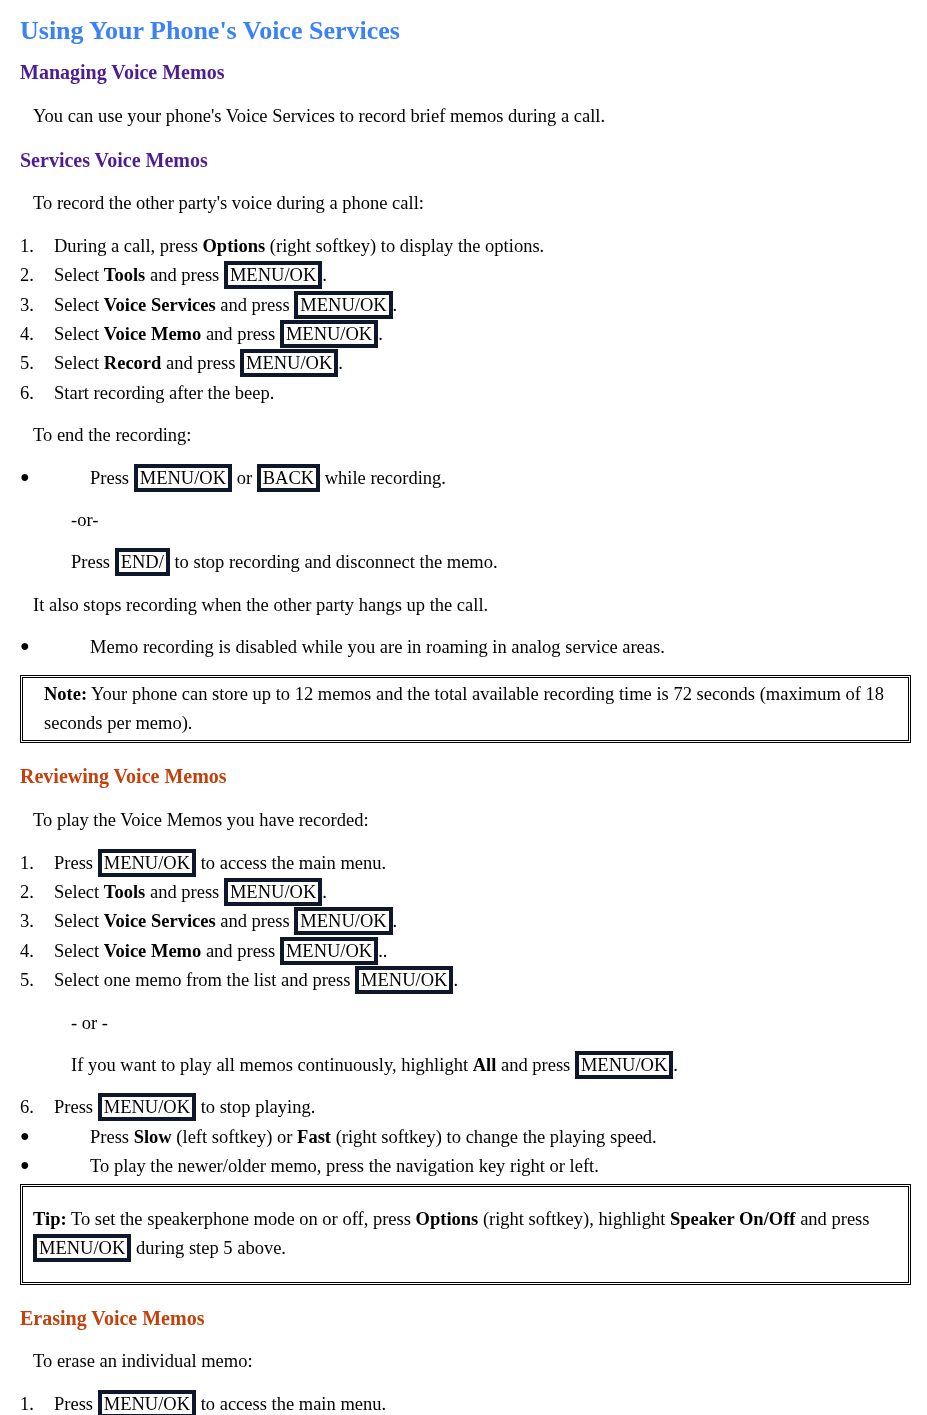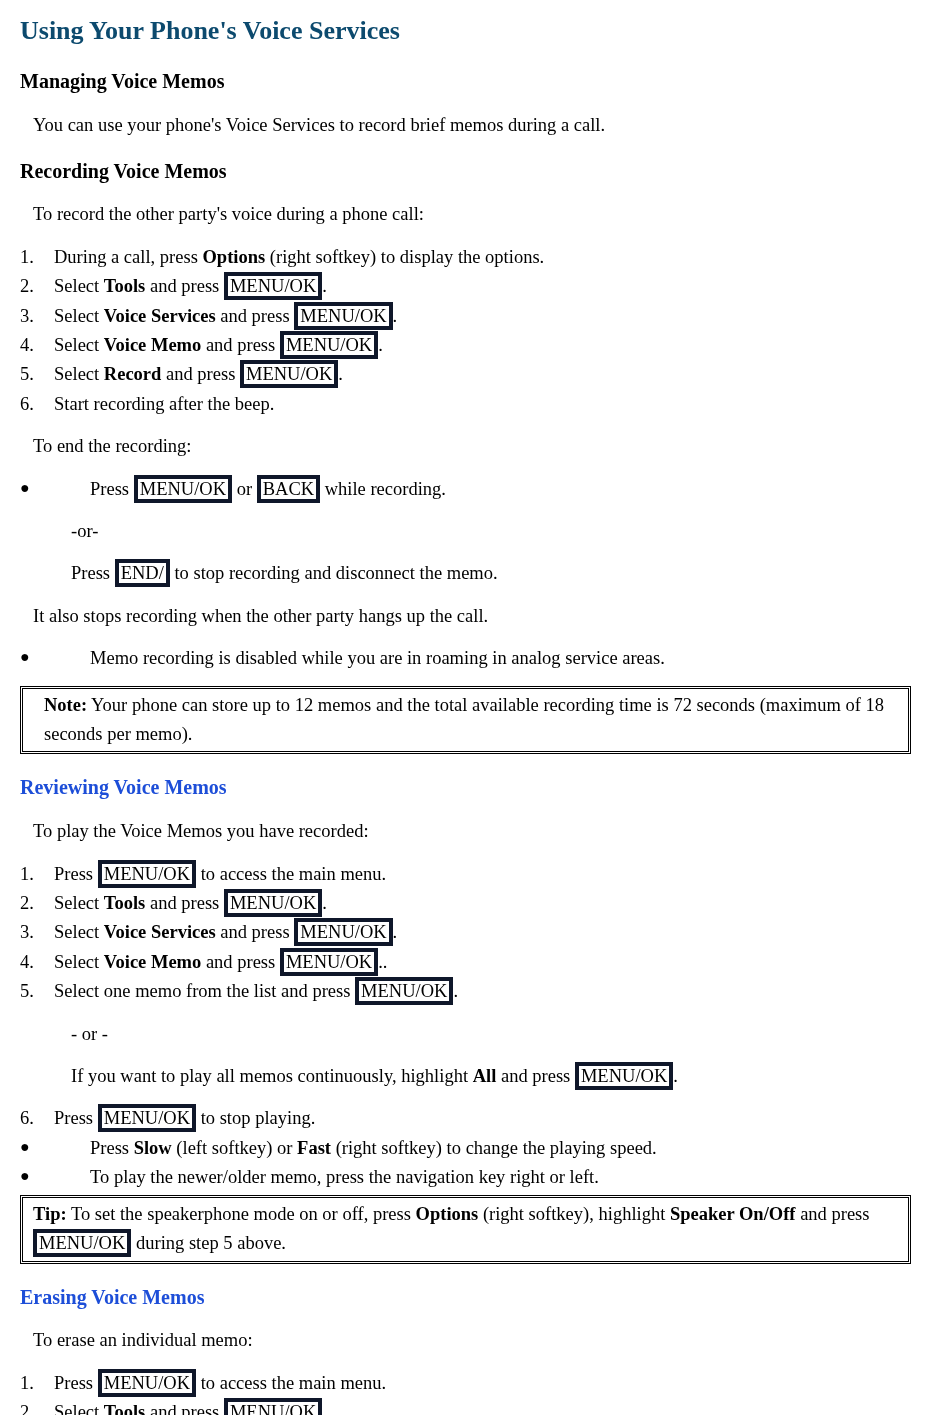--- a/index.html
+++ b/index.html
@@ -6,33 +6,33 @@
     font-family: "Century Schoolbook", "New Century Schoolbook", Georgia, serif;
     font-size: 18.5px;
     line-height: 1.59;
     margin: 0;
     padding: 10px 16px 30px 20px;
     color: #000;
     width: 927px;
     box-sizing: border-box;
   }
   .h1 {
-    color: #0c4a6e;
+    color: #3b82f6;
     font-size: 26px;
     font-weight: bold;
     margin: 0 0 4px 0;
   }
   .h2 {
-    color: #000000;
+    color: #4c1d95;
     font-size: 20px;
     font-weight: bold;
-    margin: 15px 0 0 0;
+    margin: 6px 0 0 0;
   }
   .h2-space {
-    color: #1d4ed8;
+    color: #c2410c;
     font-size: 20px;
     font-weight: bold;
     margin: 18px 0 0 0;
   }
   p { margin: 13px; }
   .bold { font-weight: bold; }
   .key { border: 4px solid #0f172a; padding: 0 2px; }
   .ol { margin: 0; padding: 0; }
   .li-num { display: flex; }
   .li-num .num { width: 34px; flex-shrink: 0; }
@@ -41,39 +41,39 @@
   .bullet .blt { width: 34px; flex-shrink: 0; font-size: 16px; }
   .bullet .txt { flex: 1; margin-left: 36px; }
   .indent { padding-left: 38px; }
   .notebox {
     border: 3px double #000;
     padding: 2px 21px;
     margin: 12px 0 6px 0;
   }
   .tipbox {
     border: 3px double #000;
-    padding: 2px 10px;
+    padding: 18px 10px;
     margin: 2px 0 6px 0;
     font-family: Liberation Serif, serif;
   }
   .pagenum {
     text-align: center;
     margin-top: 26px;
     font-size: 18px;
   }
 </style>
 </head>
 <body>
 
 <div class="h1">Using Your Phone's Voice Services</div>
 
 <div class="h2">Managing Voice Memos</div>
 <p>You can use your phone's Voice Services to record brief memos during a call.</p>
 
-<div class="h2">Recording Voice Memos</div>
+<div class="h2">Services Voice Memos</div>
 <p>To record the other party's voice during a phone call:</p>
 
 <div class="ol">
   <div class="li-num">
     <div class="num">1.</div>
     <div class="txt"><span>During a call, press </span><span class="bold">Options</span><span> (right softkey) to display the options.</span></div>
   </div>
   <div class="li-num">
     <div class="num">2.</div>
     <div class="txt"><span>Select </span><span class="bold">Tools</span><span> and press </span><span class="key">MENU/OK</span><span>.</span></div>

